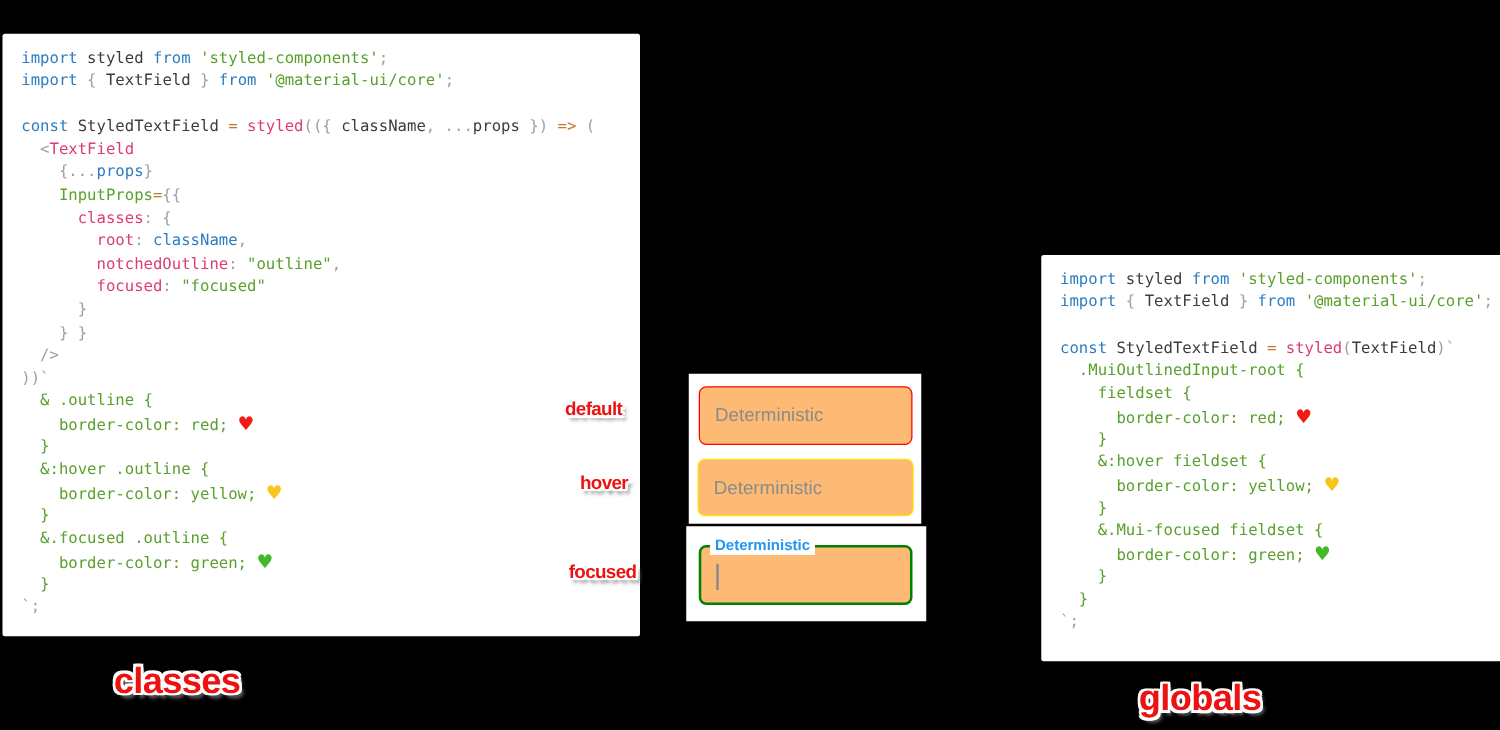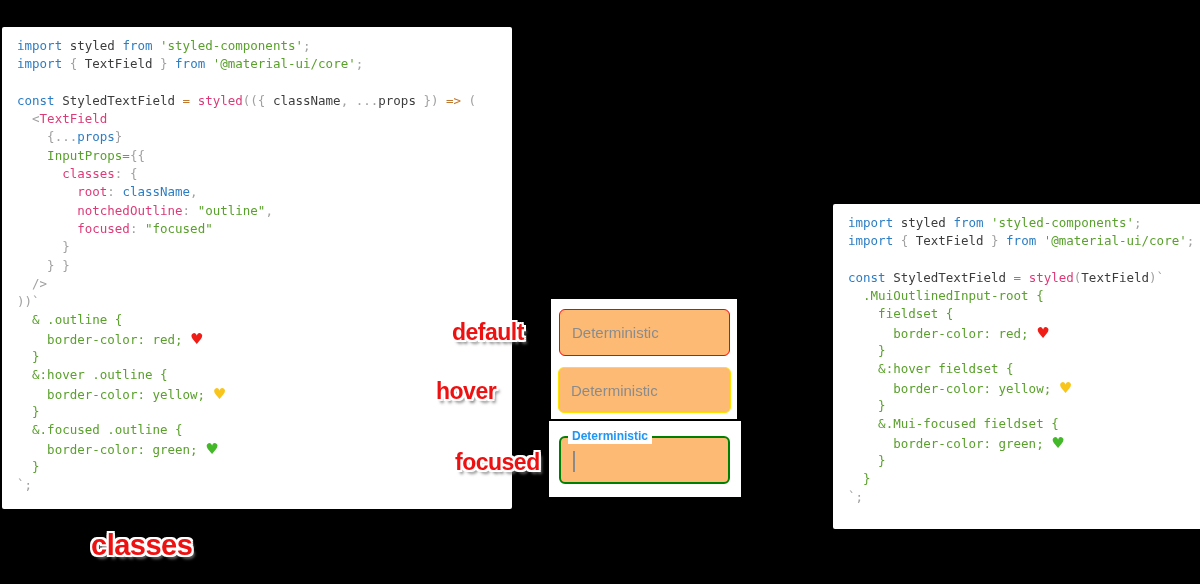--- a/index.html
+++ b/index.html
@@ -39,24 +39,24 @@
   .notch-label{position:absolute;left:7px;top:-9px;background:#fff;padding:0 4px;
                font-size:12px;font-weight:600;color:#2196f3;line-height:15px;}
   .cursor{position:absolute;left:12px;top:13px;width:2px;height:21px;background:#8a8a8a;}
 
   
   .tag{position:absolute;color:#ee1111;font-weight:bold;letter-spacing:-0.5px;
        font-family:"Liberation Sans",sans-serif;
        text-shadow:-2px -2px 0 #fff,2px -2px 0 #fff,-2px 2px 0 #fff,2px 2px 0 #fff,
                    -2px 0 0 #fff,2px 0 0 #fff,0 -2px 0 #fff,0 2px 0 #fff,
                    3px 4px 3px rgba(120,120,120,0.9);}
-  .tag.small{font-size:23px;text-align:right;}
+  .tag.small{font-size:15px;text-align:right;}
   .tag.big{font-size:29px;}
   .tag.default-tag{left:452px;top:295px;}
-  .tag.hover-tag{left:436px;top:354px;}
+  .tag.hover-tag{left:464px;top:354px;}
   .tag.focused-tag{left:455px;top:425px;}
   .tag.classes-tag{left:91px;top:505px;}
   .tag.globals-tag{left:911px;top:519px;}
 </style>
 </head>
 <body>
 
 <div class="stage">
 
   <div class="code-panel left">
@@ -81,14 +81,15 @@
       <span class="notch-label">Deterministic</span>
       <span class="cursor"></span>
       <input type="text" style="">
     </div>
   </div>
 
   <div class="tag small default-tag">default</div>
   <div class="tag small hover-tag">hover</div>
   <div class="tag small focused-tag">focused</div>
   <div class="tag big classes-tag">classes</div>
+  <div class="tag big globals-tag">globals</div>
 
 </div>
 
 </body></html>

